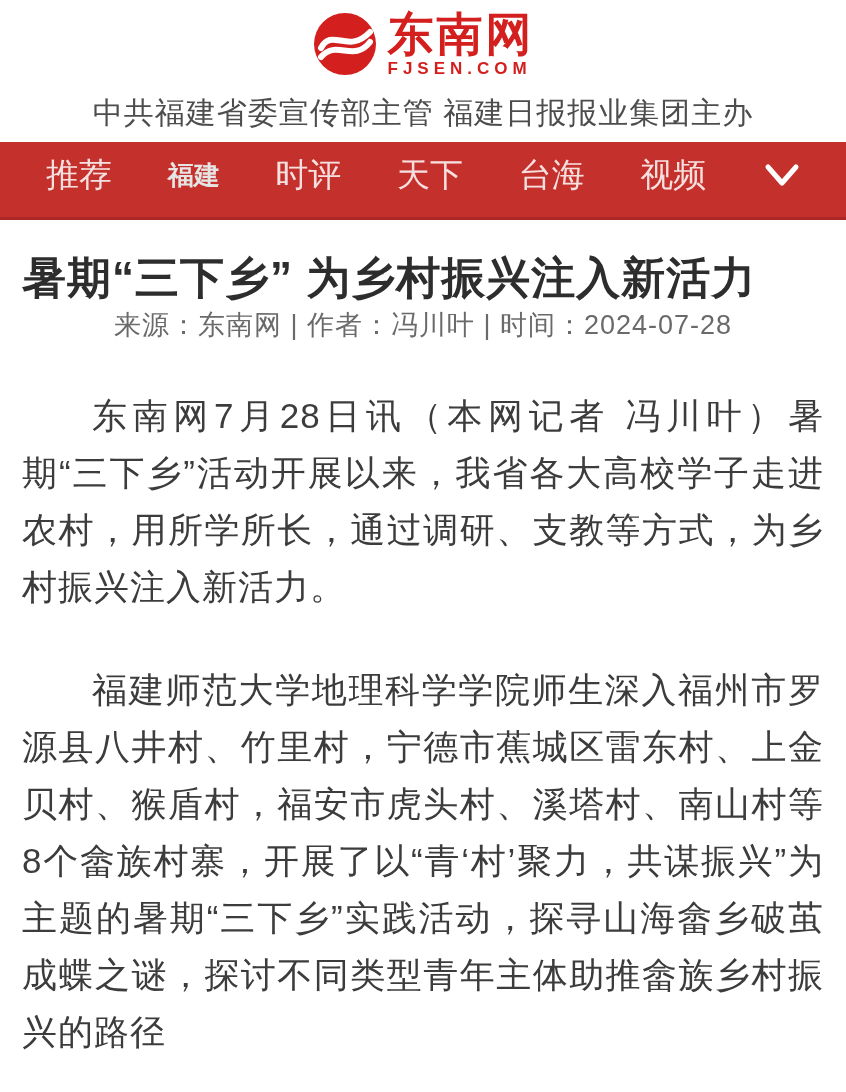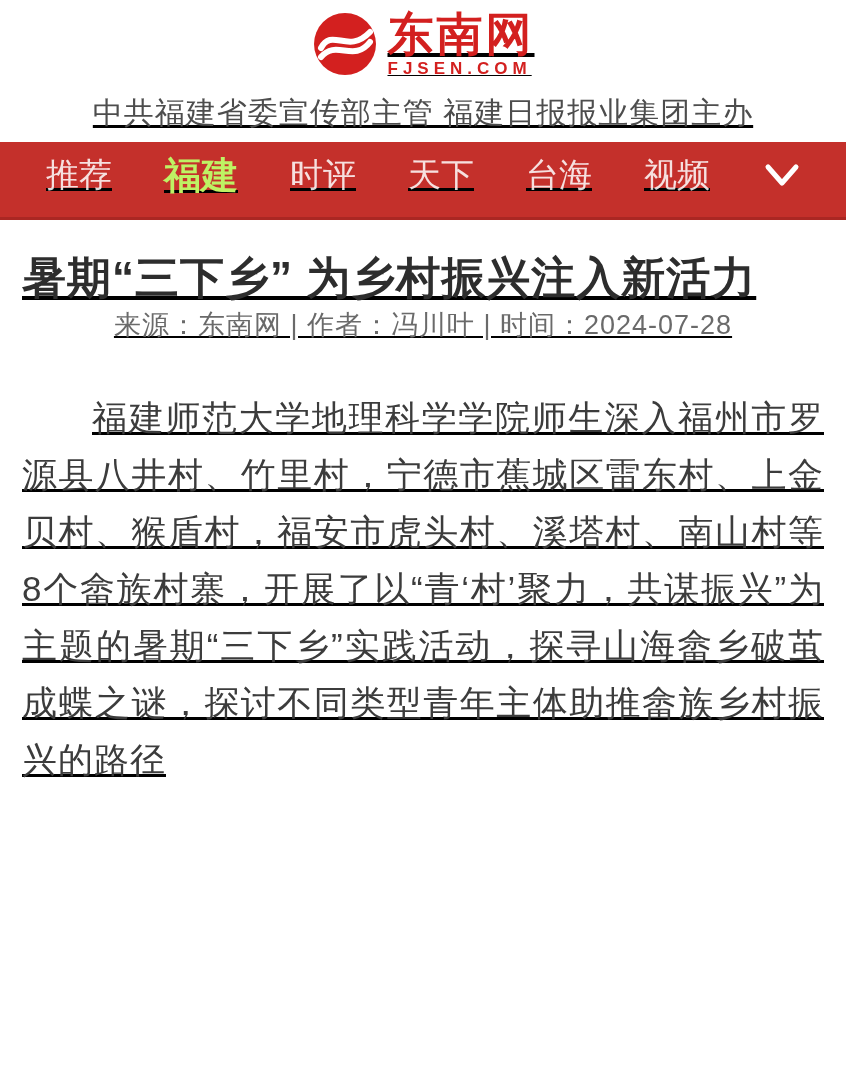--- a/index.html
+++ b/index.html
@@ -5,21 +5,20 @@
   * { margin: 0; padding: 0; box-sizing: border-box; }
   html, body { background: #ffffff; }
   body { font-family: "Liberation Sans", sans-serif; }
   .page {
     position: relative;
     width: 846px;
     height: 1092px;
     margin: 0 auto;
     background: #ffffff;
     overflow: hidden;
-    text-decoration: underline;
   }
 
   
   .topbar {
     position: relative;
     height: 88px;
     display: flex;
     align-items: center;
     justify-content: center;
     background: #ffffff;
@@ -80,23 +79,23 @@
     padding: 0 44px 8px 46px;
   }
   .nav-item {
     font-size: 33px;
     color: rgba(255,255,255,0.85);
     text-decoration: none;
     cursor: pointer;
     white-space: nowrap;
   }
   .nav-item.active {
-    font-size: 37px;
+    font-size: 26px;
     font-weight: bold;
-    color: #bef264;
+    color: #e5e5e5;
   }
   .nav-chevron { display: flex; align-items: center; cursor: pointer; }
 
   
   .article { padding: 0 22px; }
   .article-title {
     margin-top: 28px;
     font-size: 44px;
     font-weight: 600;
     color: #2d2d2d;
@@ -161,16 +160,17 @@
     <span class="nav-chevron">
       <svg width="40" height="26" viewBox="0 0 40 26">
         <polyline points="6,4 20,20 34,4" fill="none" stroke="#ffffff" stroke-width="5" stroke-linecap="round" stroke-linejoin="round"></polyline>
       </svg>
     </span>
   </nav>
 
   <main class="article">
     <h1 class="article-title">暑期“三下乡” 为乡村振兴注入新活力</h1>
     <p class="article-meta">来源：东南网 | 作者：冯川叶 | 时间：2024-07-28</p>
+    <p class="body-p">东南网7月28日讯（本网记者 冯川叶）暑期“三下乡”活动开展以来，我省各大高校学子走进农村，用所学所长，通过调研、支教等方式，为乡村振兴注入新活力。</p>
     <p class="body-p second">福建师范大学地理科学学院师生深入福州市罗源县八井村、竹里村，宁德市蕉城区雷东村、上金贝村、猴盾村，福安市虎头村、溪塔村、南山村等8个畲族村寨，开展了以“青‘村’聚力，共谋振兴”为主题的暑期“三下乡”实践活动，探寻山海畲乡破茧成蝶之谜，探讨不同类型青年主体助推畲族乡村振兴的路径</p>
   </main>
 
 </div>
 
 </body></html>

